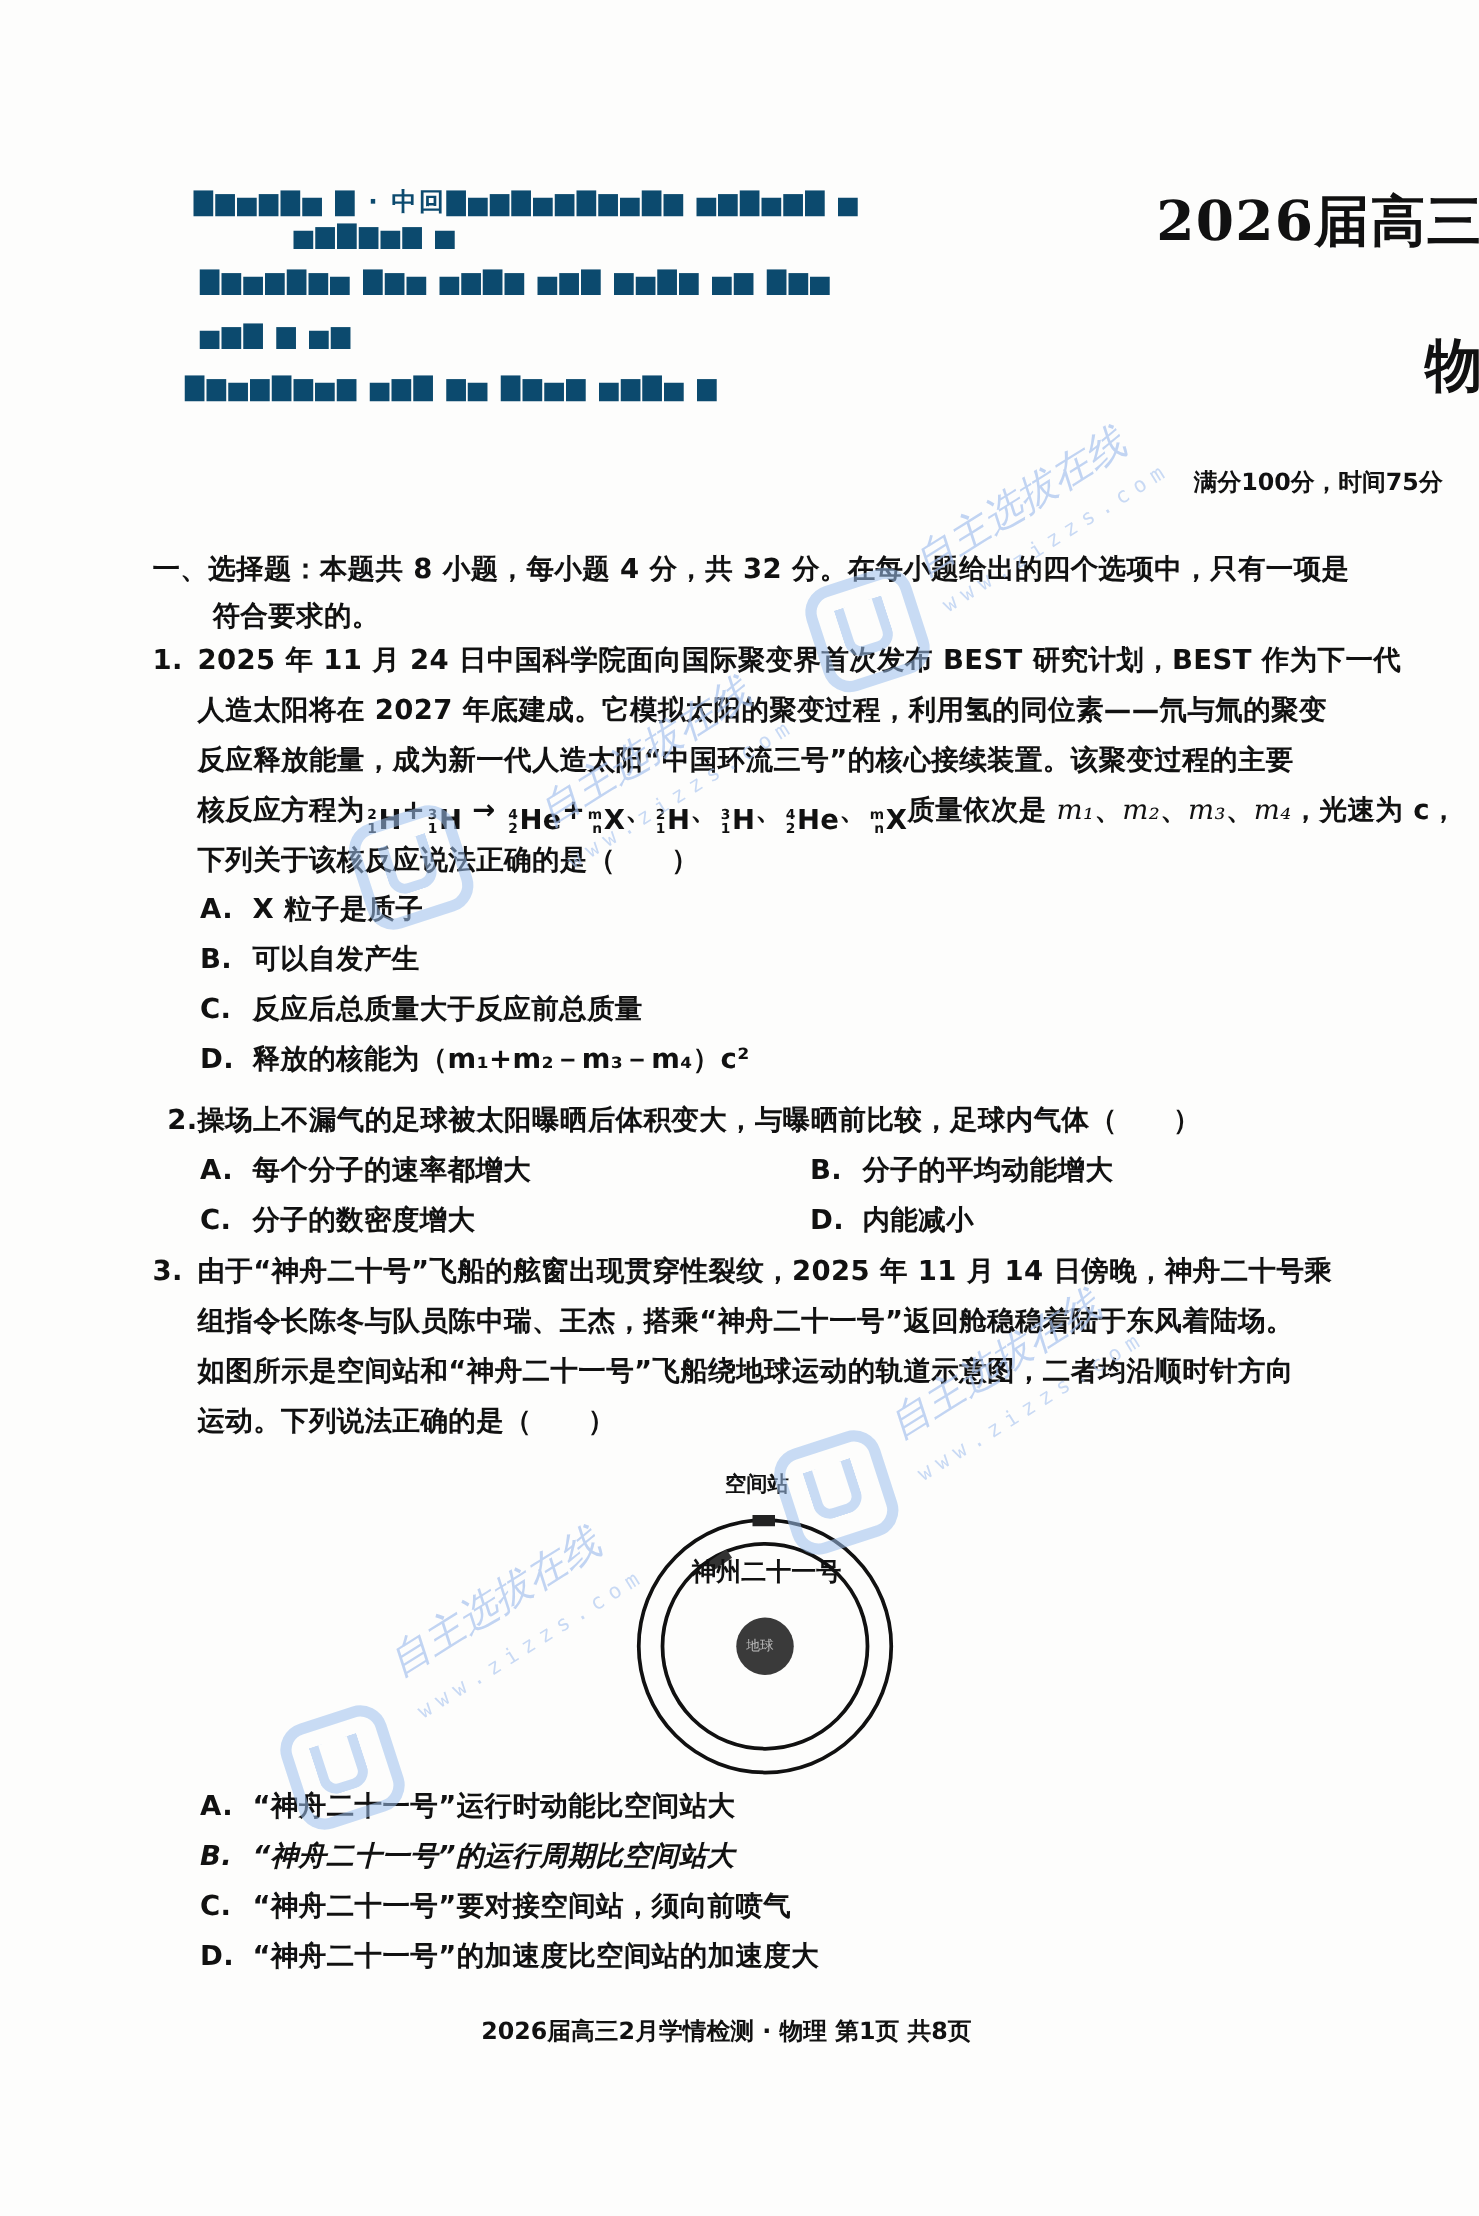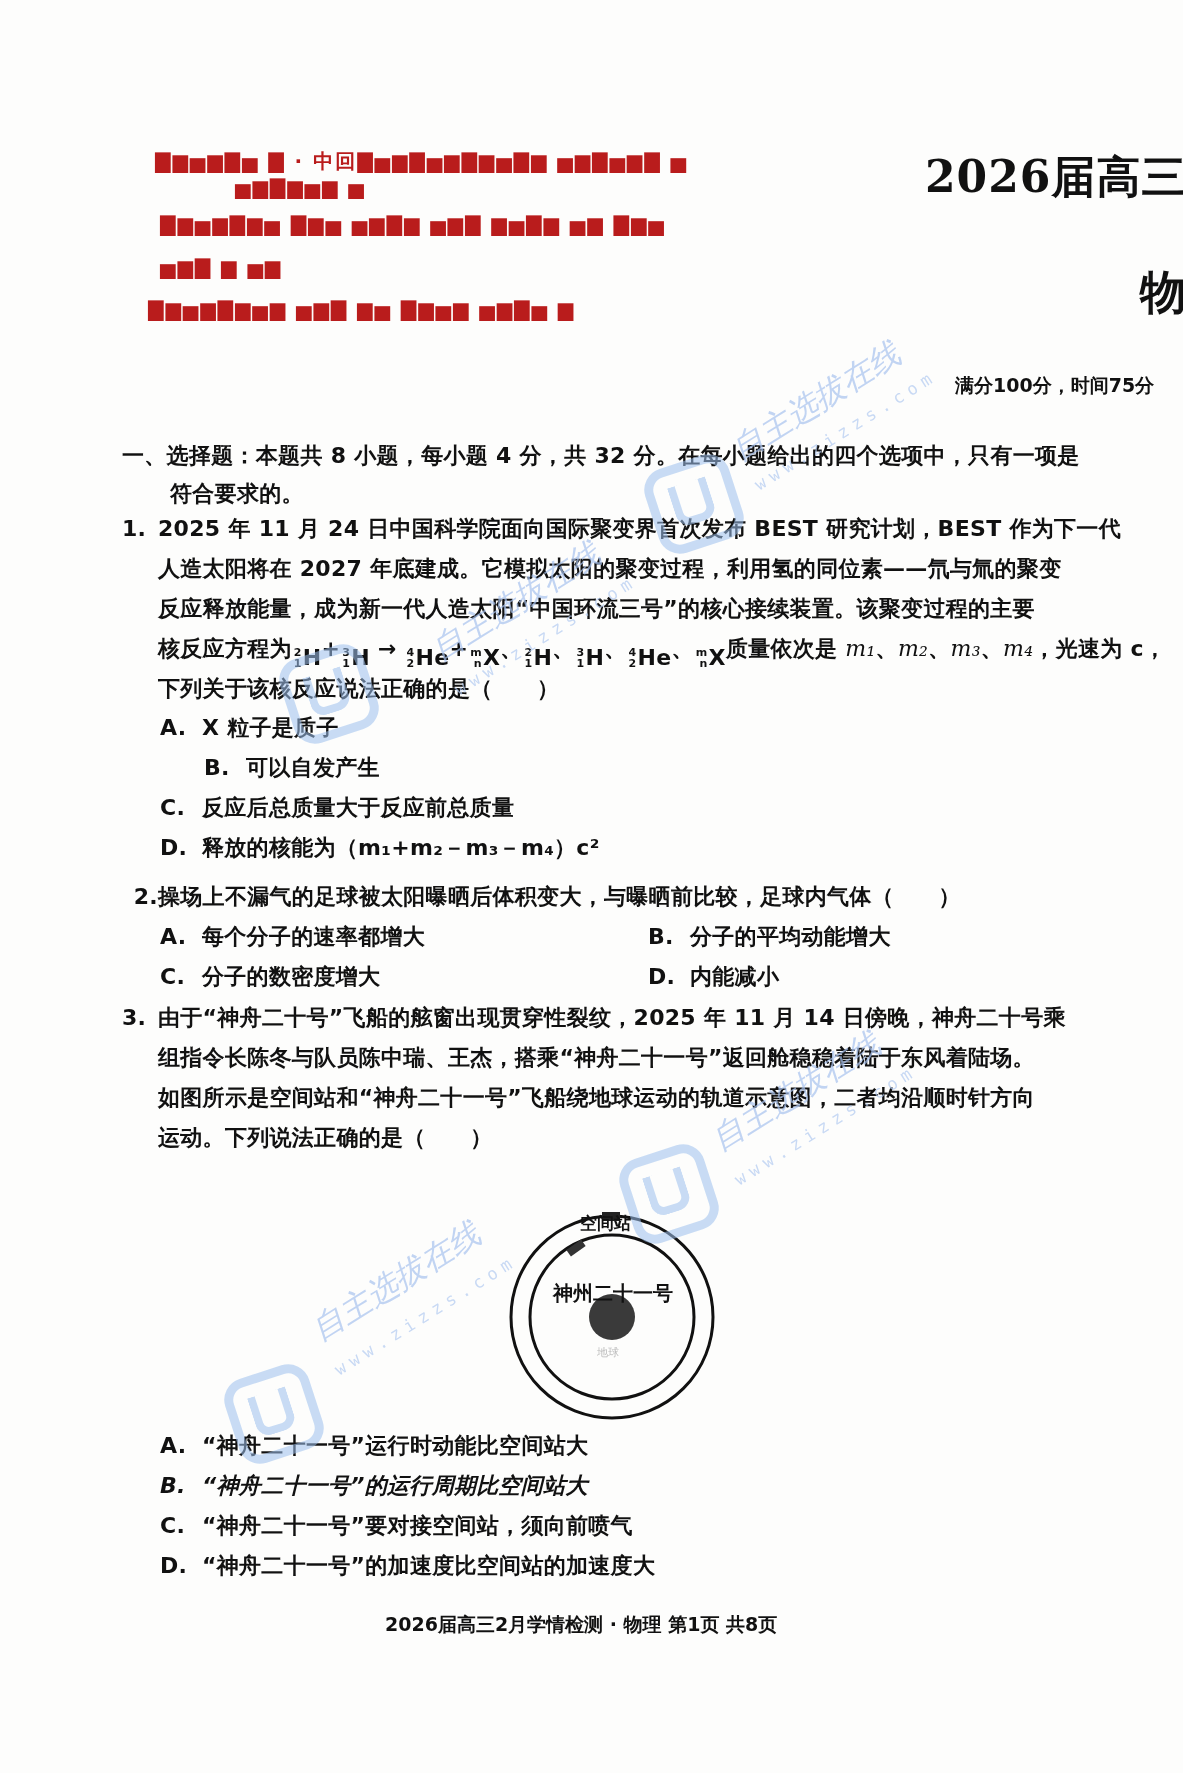--- a/index.html
+++ b/index.html
@@ -3,23 +3,23 @@
 <meta charset="utf-8">
 <style>
   html, body { margin: 0; padding: 0; }
   body {
     width: 1183px; height: 1773px; overflow: hidden;
     background: #fdfdfc;
     font-family: "DejaVu Sans", "Liberation Sans", sans-serif;
     color: #111;
     position: relative;
   }
-  .abs { position: absolute; margin-top: 36px; }
+  .abs { position: absolute; }
   .ghost {
-    position: absolute; color: #b91c1c; font-size: 20px; letter-spacing: 2px;
+    position: absolute; color: #0c4a6e; font-size: 20px; letter-spacing: 2px;
     white-space: nowrap; font-weight: bold; filter: blur(0.6px);
   }
   .title-main {
     position: absolute; left: 925px; top: 148px;
     font-family: "DejaVu Serif", "Liberation Serif", serif;
     font-weight: bold; font-size: 44px; letter-spacing: 1px; white-space: nowrap;
   }
   .title-subject {
     position: absolute; left: 1140px; top: 262px;
     font-family: "DejaVu Serif", "Liberation Serif", serif;
@@ -128,21 +128,21 @@
     </span>、<span class="nuc">
       <span class="iso">
         <span>m</span>
         <span>n</span>
       </span>
       <span>X</span>
     </span><span>质量依次是</span> <span class="italic">m₁</span>、<span class="italic">m₂</span>、<span class="italic">m₃</span>、<span class="italic">m₄</span><span>，光速为 c，</span>
 </div>
 <div class="line" style="left:158px;top:674px;">下列关于该核反应说法正确的是（　　）</div>
 <div class="line" style="left:160px;top:713px;"><span class="opt-label">A.</span><span>X 粒子是质子</span></div>
-<div class="line" style="left:160px;top:753px;margin-left:44px;"><span class="opt-label">B.</span><span>可以自发产生</span></div>
+<div class="line" style="left:160px;top:753px;"><span class="opt-label">B.</span><span>可以自发产生</span></div>
 <div class="line" style="left:160px;top:793px;"><span class="opt-label">C.</span><span>反应后总质量大于反应前总质量</span></div>
 <div class="line" style="left:160px;top:833px;"><span class="opt-label">D.</span><span>释放的核能为（m₁+m₂－m₃－m₄）c²</span></div>
 
 <div class="line" style="left:122px;top:882px;text-align:right;"><span class="qnum">2.</span><span>操场上不漏气的足球被太阳曝晒后体积变大，与曝晒前比较，足球内气体（　　）</span></div>
 <div class="line" style="left:160px;top:922px;"><span class="opt-label">A.</span><span>每个分子的速率都增大</span></div>
 <div class="line" style="left:648px;top:922px;"><span class="opt-label">B.</span><span>分子的平均动能增大</span></div>
 <div class="line" style="left:160px;top:962px;"><span class="opt-label">C.</span><span>分子的数密度增大</span></div>
 <div class="line" style="left:648px;top:962px;"><span class="opt-label">D.</span><span>内能减小</span></div>
 
 <div class="line" style="left:122px;top:1003px;"><span class="qnum">3.</span><span>由于“神舟二十号”飞船的舷窗出现贯穿性裂纹，2025 年 11 月 14 日傍晚，神舟二十号乘</span></div>

